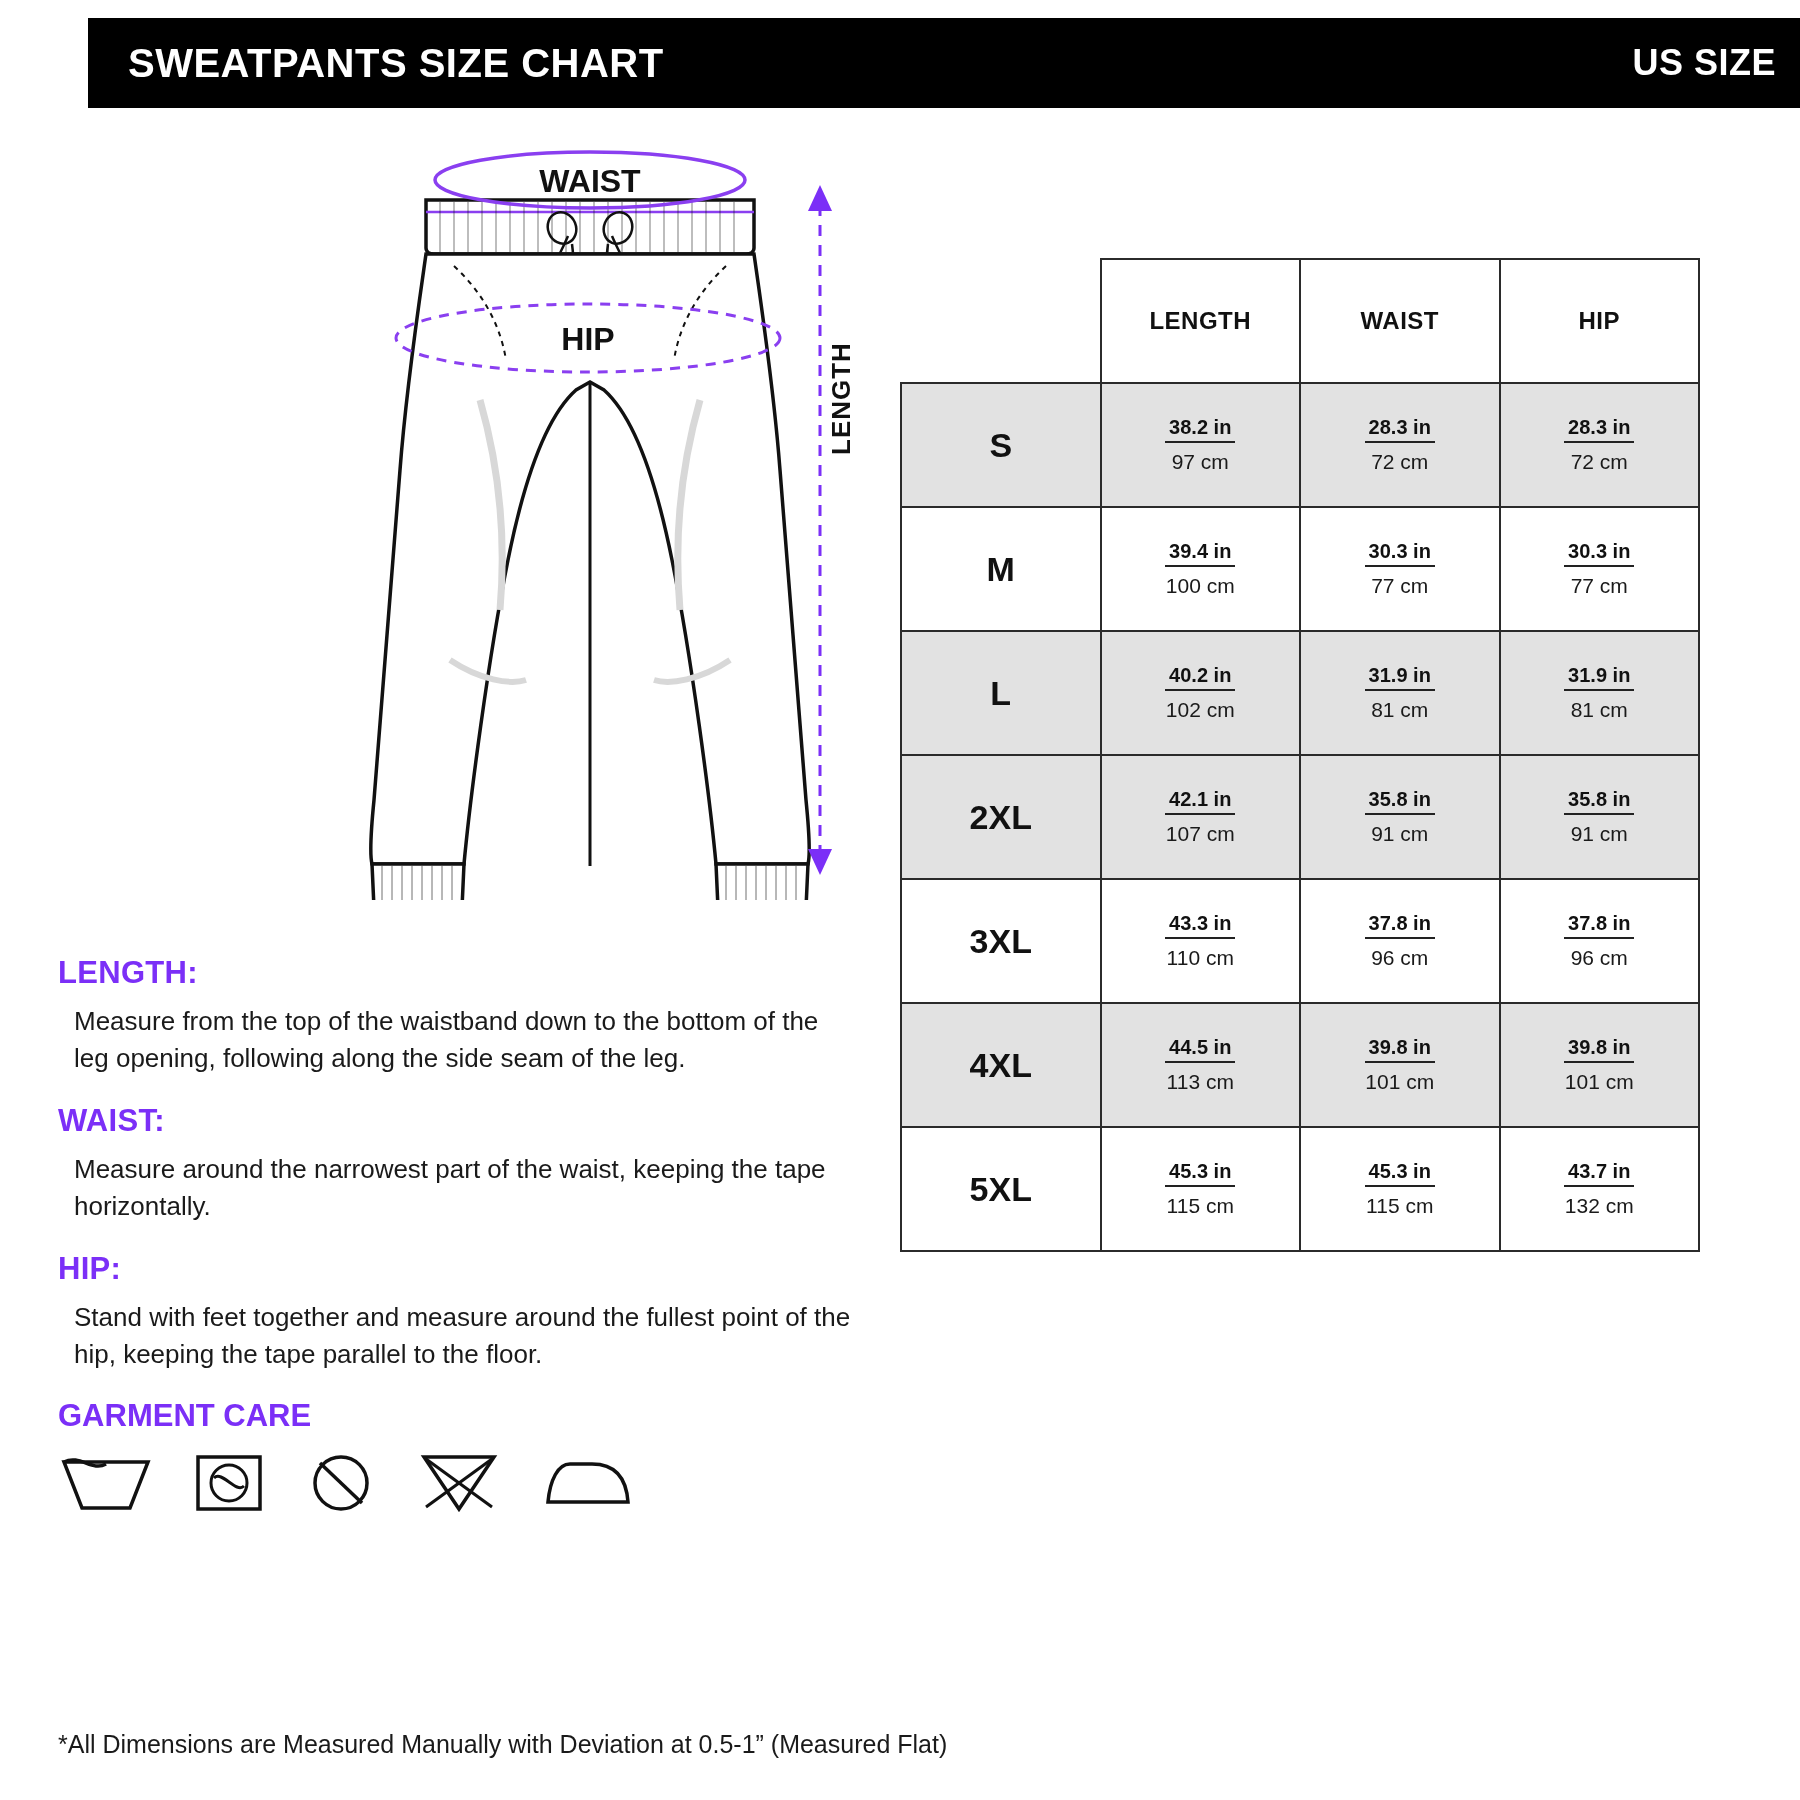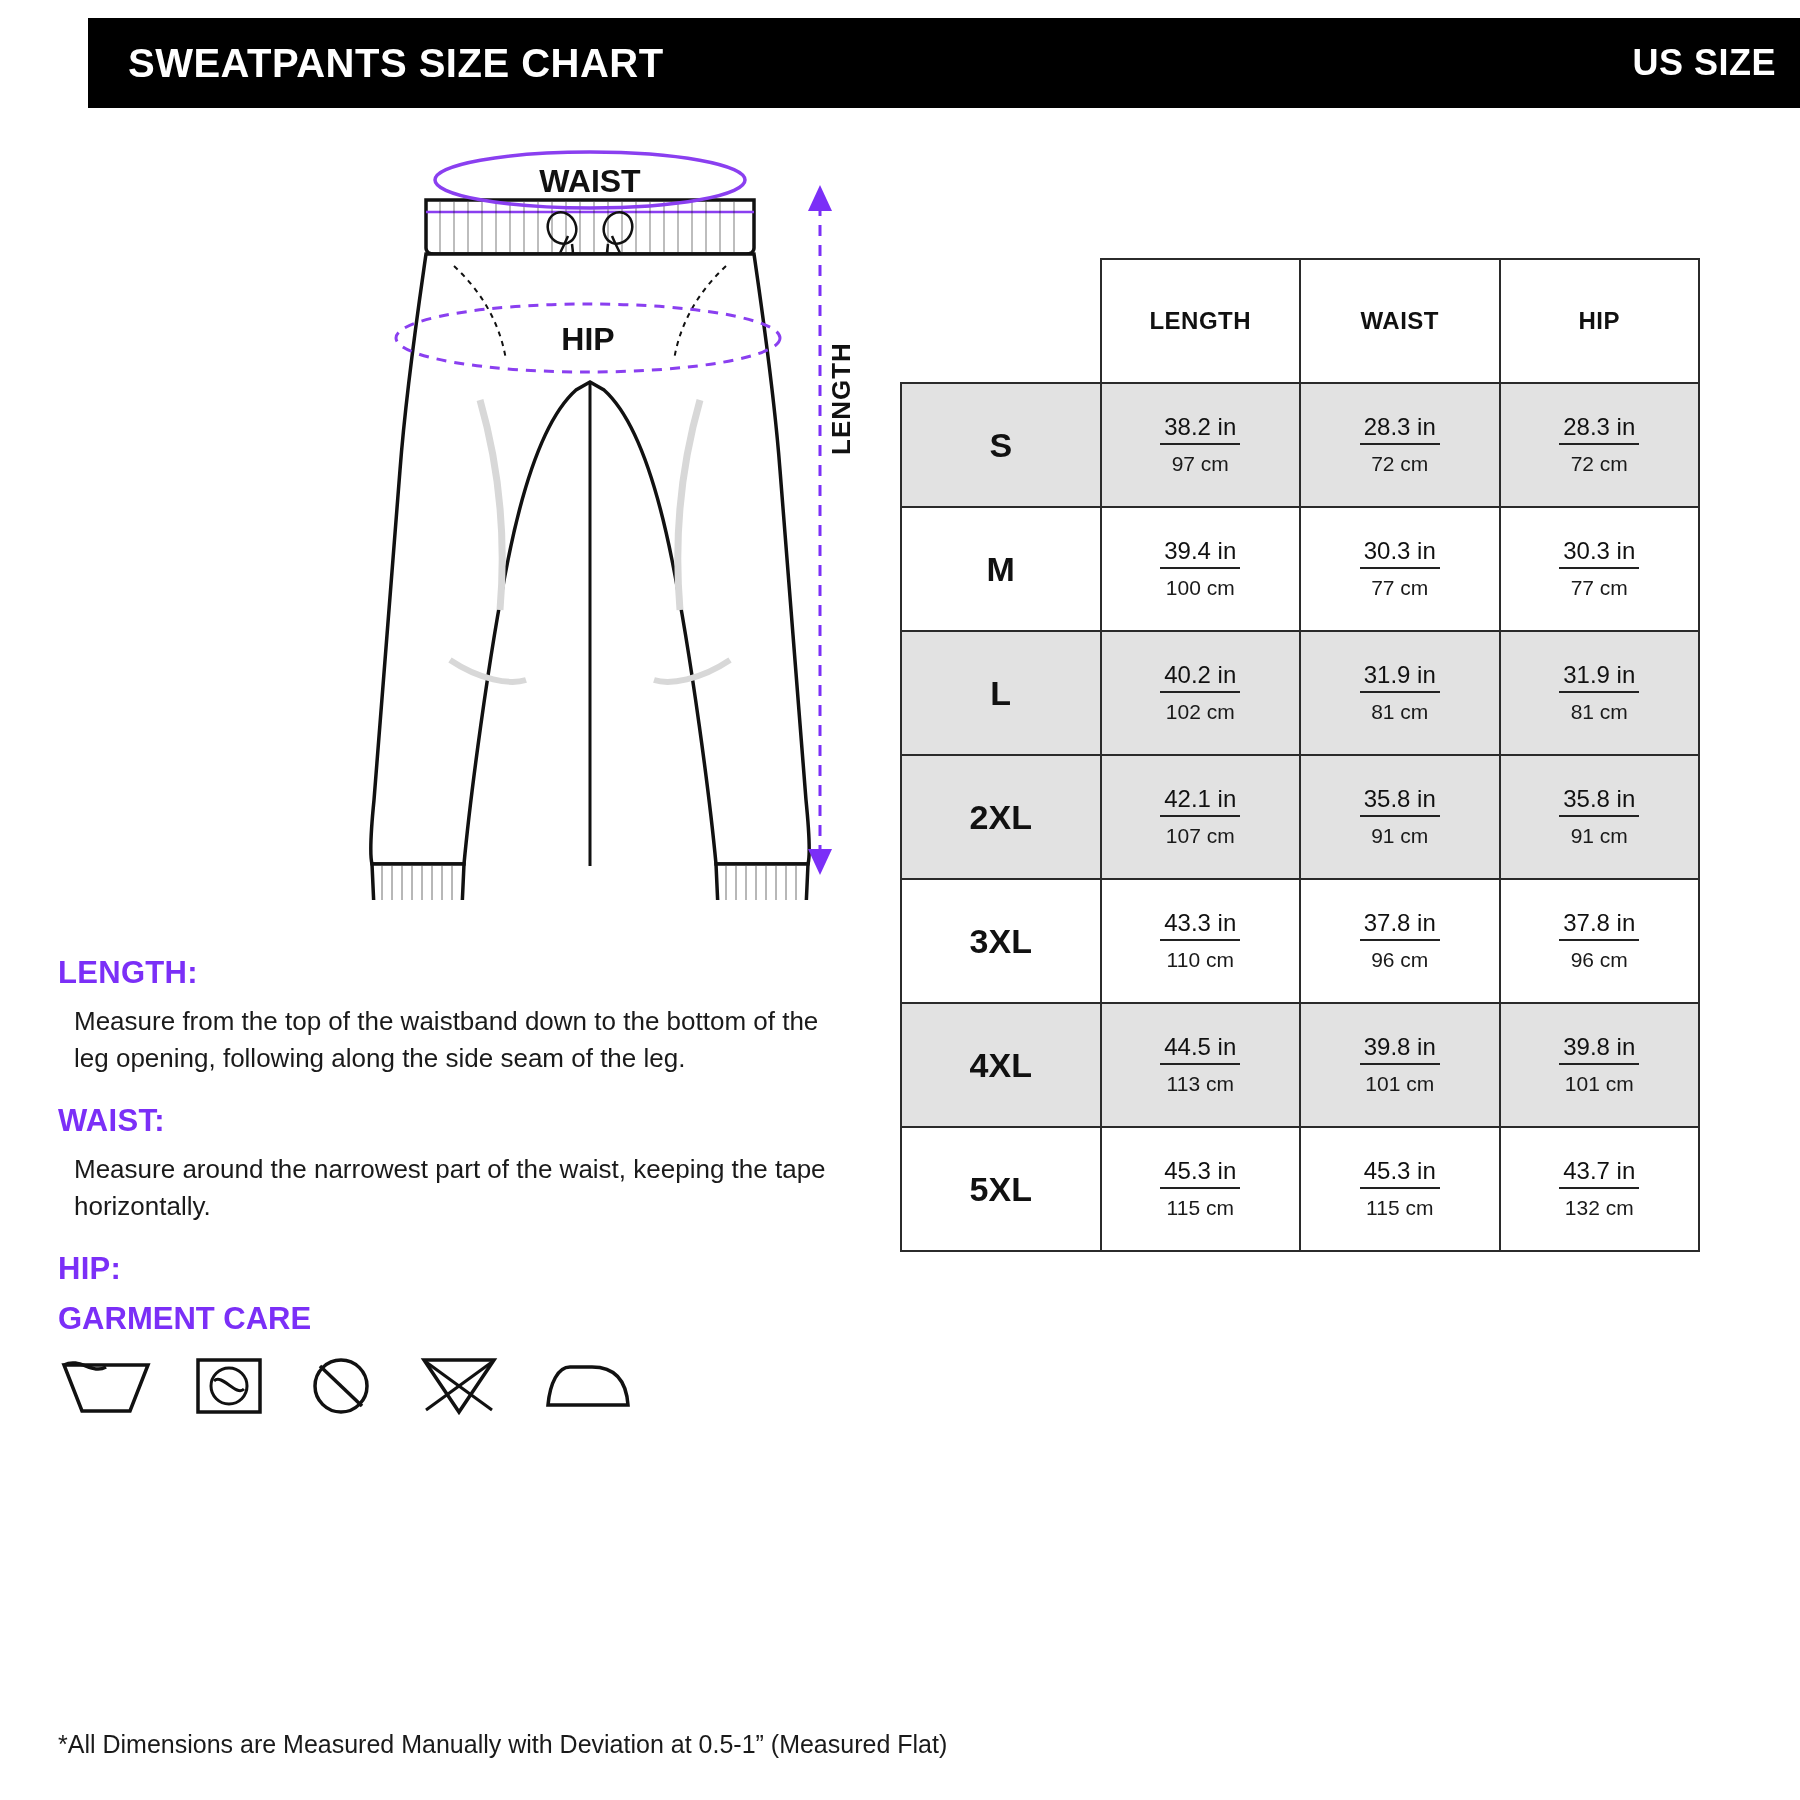--- a/index.html
+++ b/index.html
@@ -132,22 +132,22 @@
     font-weight: bold;
     letter-spacing: 0.5px;
     height: 106px !important;
   }
   .size-cell {
     font-size: 34px;
     font-weight: bold;
     width: 160px;
   }
   .val-in {
-    font-size: 24px;
-    font-weight: normal;
+    font-size: 20px;
+    font-weight: bold;
     display: inline-block;
     border-bottom: 2px solid #222;
     padding: 0 4px 3px 4px;
     line-height: 1.1;
   }
   .val-cm {
     font-size: 21px;
     font-weight: normal;
     display: block;
     margin-top: 7px;
@@ -255,20 +255,21 @@
 <div class="length-label">LENGTH</div>
 
 <div class="left-col">
   <h3 class="sec-title">LENGTH:</h3>
   <p class="sec-body">Measure from the top of the waistband down to the bottom of the leg opening, following along the side seam of the leg.</p>
 
   <h3 class="sec-title">WAIST:</h3>
   <p class="sec-body">Measure around the narrowest part of the waist, keeping the tape horizontally.</p>
 
   <h3 class="sec-title">HIP:</h3>
+  <p class="sec-body">Stand with feet together and measure around the fullest point of the hip, keeping the tape parallel to the floor.</p>
 
   <h3 class="care-title">GARMENT CARE</h3>
 
   <div class="care-icons">
 
     <span>
       <svg width="96" height="62" viewBox="0 0 96 62">
         <path d="M6 10 L90 10 L72 56 L24 56 Z" fill="none" stroke="#111" stroke-width="3.5"></path>
         <path d="M6 10 C22 2 34 20 48 12" fill="none" stroke="#111" stroke-width="3.5"></path>
       </svg>

